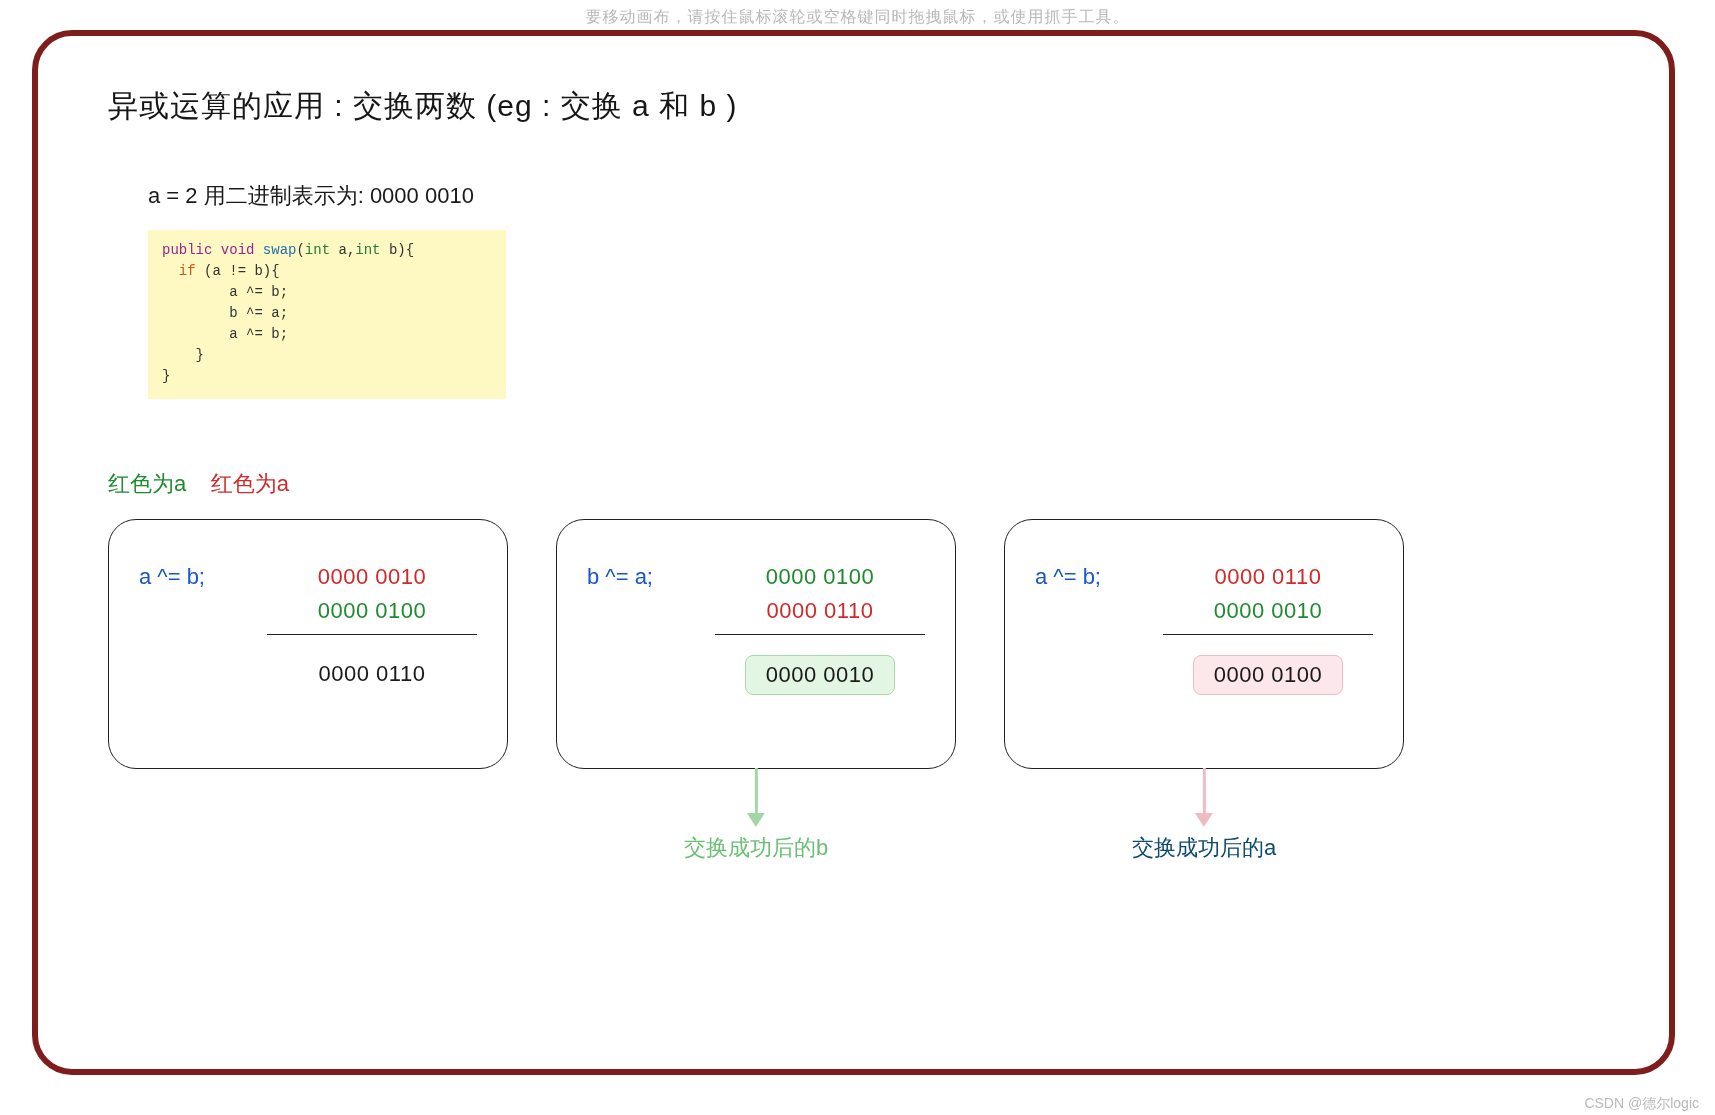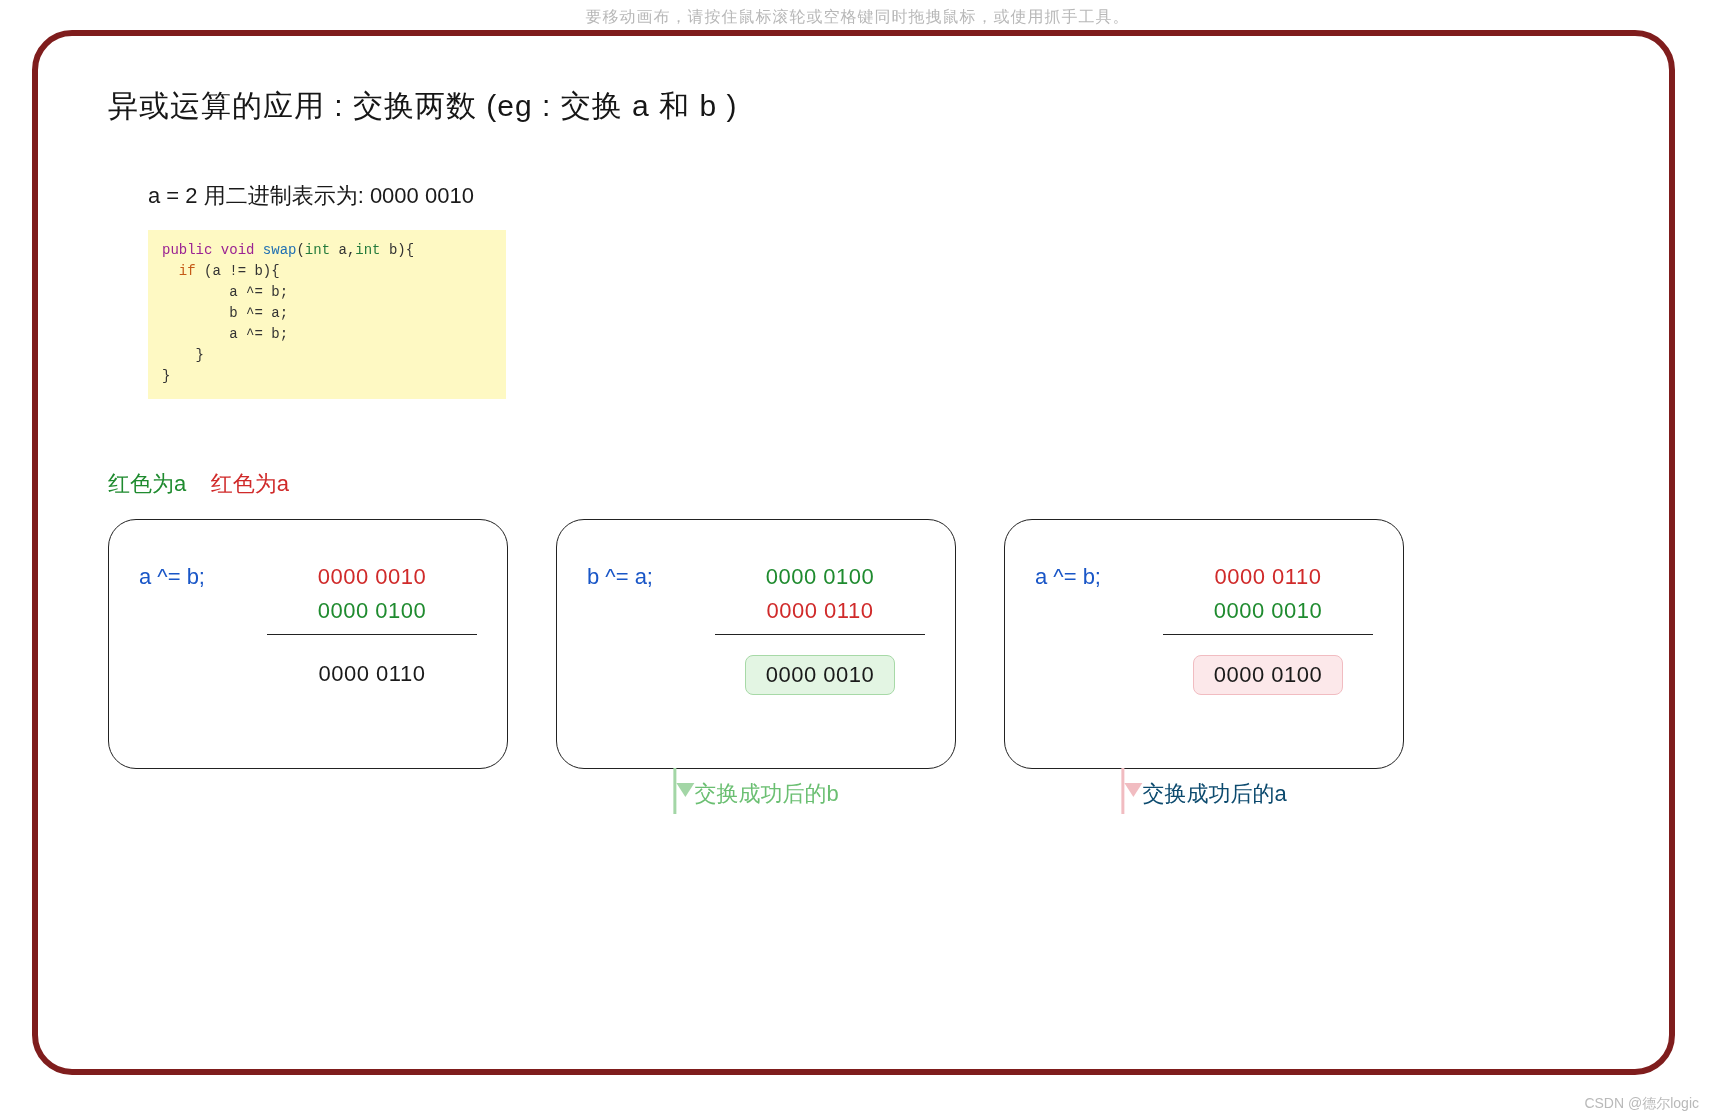--- a/index.html
+++ b/index.html
@@ -122,21 +122,21 @@
   .result-plain { color: #1a1a1a; }
   .result-green { color: #1a1a1a; background: #e3f5e3; border: 1px solid #a7d9a7; }
   .result-pink  { color: #1a1a1a; background: #fce8ea; border: 1px solid #f1bcc1; }
 
   .arrow-wrap {
     position: absolute;
     left: 50%;
     transform: translateX(-50%);
     top: 248px;
     display: flex;
-    flex-direction: row;
+    flex-direction: column;
     align-items: center;
   }
   .arrow-stem {
     width: 3px;
     height: 46px;
   }
   .arrow-head {
     width: 0; height: 0;
     border-left: 9px solid transparent;
     border-right: 9px solid transparent;

